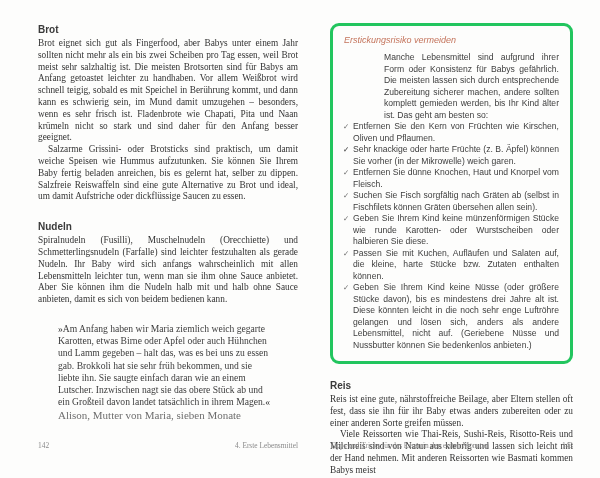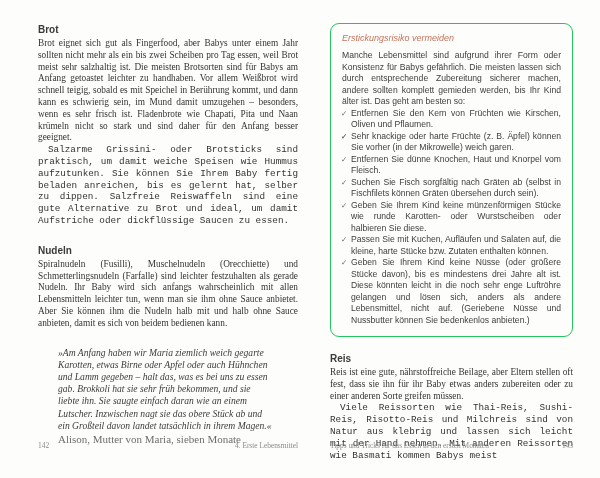--- a/index.html
+++ b/index.html
@@ -22,25 +22,24 @@
   }
   .section { margin-bottom: 17px; }
   .section p {
     font-size: 9.3px;
     line-height: 11.8px;
     text-align: justify;
     text-align-last: left;
     color: #333;
     hyphens: auto;
   }
-  .section p.indent { text-indent: 10px; font-family: Liberation Mono, monospace; }
+  .section p.indent { text-indent: 10px; }
 
   .pull-quote {
     margin: 13px 26px 0 20px;
-    font-style: italic;
     font-size: 9.6px;
     line-height: 12.2px;
     color: #3c3c3c;
   }
   .quote-attr {
     margin: 2px 0 0 20px;
     font-size: 11px;
     line-height: 11px;
     color: #6e6e6e;
   }
@@ -49,39 +48,40 @@
     position: absolute;
     top: 441px; left: 0; right: 0;
     font-size: 7.4px;
     color: #8a8a8a;
     display: flex;
     justify-content: space-between;
     font-family: Liberation Serif, serif;
   }
 
   .info-box {
-    border: 1px solid #22c55e;
+    border: 3px solid #22c55e;
     border-radius: 9px;
     padding: 8px 11px 10px 11px;
     font-family: "Liberation Sans", sans-serif;
     margin-bottom: 15px;
   }
   .info-box-title {
     font-style: italic;
     font-size: 9px;
     line-height: 12px;
     color: #c4745c;
     margin-bottom: 6px;
   }
   .info-box .intro {
     font-size: 8.6px;
     line-height: 11.5px;
     text-align: justify;
     text-align-last: left;
     color: #3d3d3d;
+    margin-left: 40px;
   }
   .check-item {
     position: relative;
     padding-left: 9px;
     font-size: 8.6px;
     line-height: 11.5px;
     text-align: justify;
     text-align-last: left;
     color: #3d3d3d;
   }
@@ -136,21 +136,21 @@
       <div class="check-item">
         <span class="check">✓</span>
         <span>Sehr knackige oder harte Früchte (z. B. Äpfel) können Sie vorher (in der Mikrowelle) weich garen.</span>
       </div>
       <div class="check-item">
         <span class="check">✓</span>
         <span>Entfernen Sie dünne Knochen, Haut und Knorpel vom Fleisch.</span>
       </div>
       <div class="check-item">
         <span class="check">✓</span>
-        <span>Suchen Sie Fisch sorgfältig nach Gräten ab (selbst in Fischfilets können Gräten übersehen durch sein).</span>
+        <span>Suchen Sie Fisch sorgfältig nach Gräten ab (selbst in Fischfilets können Gräten übersehen allen sein).</span>
       </div>
       <div class="check-item">
         <span class="check">✓</span>
         <span>Geben Sie Ihrem Kind keine münzenförmigen Stücke wie runde Karotten- oder Wurstscheiben oder halbieren Sie diese.</span>
       </div>
       <div class="check-item">
         <span class="check">✓</span>
         <span>Passen Sie mit Kuchen, Aufläufen und Salaten auf, die kleine, harte Stücke bzw. Zutaten enthalten können.</span>
       </div>
       <div class="check-item">

